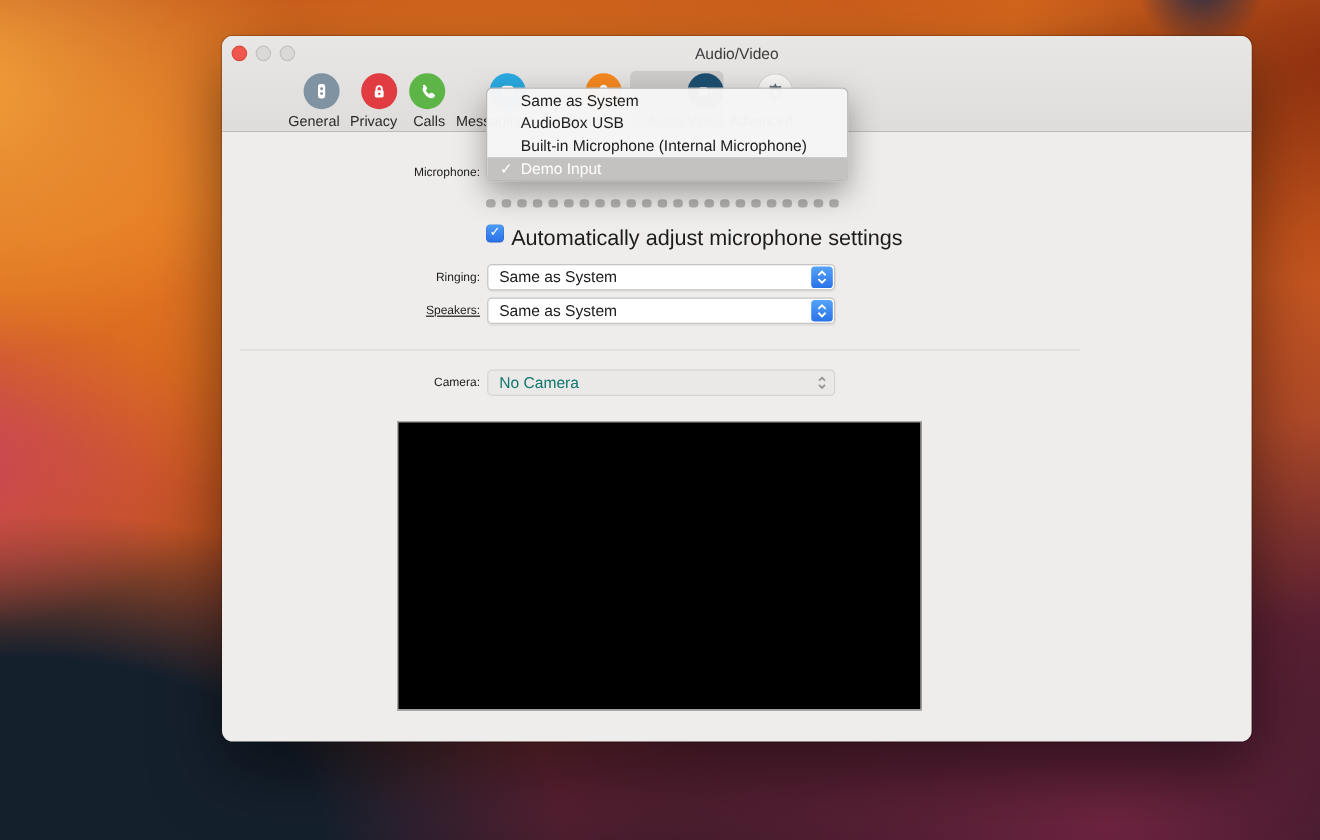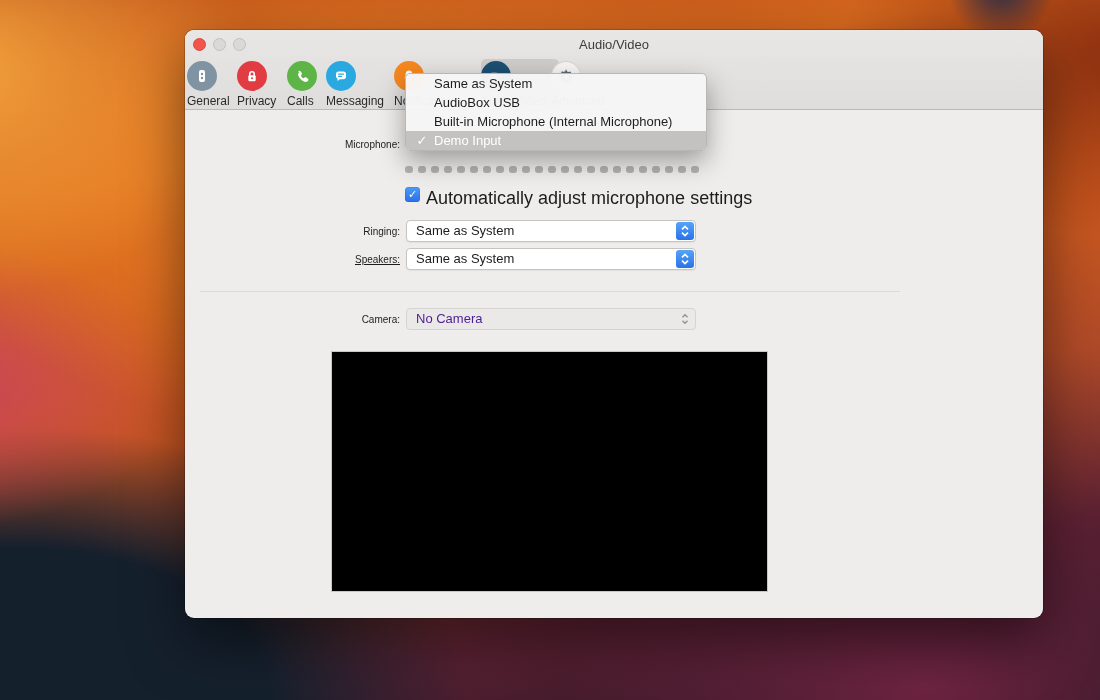--- a/index.html
+++ b/index.html
@@ -31,37 +31,37 @@
   .window-title { position:absolute; left:0; right:0; top:7px; text-align:center;
     font-size:13px; color:#3c3c3c; }
   .tl { position:absolute; top:8px; width:13px; height:13px; border-radius:50%; }
   .tl.close { left:8px;  background:#f0564c; border:1px solid #dd4a40; }
   .tl.min   { left:28px; background:#dbd9d8; border:1px solid #c3c1c0; }
   .tl.zoom  { left:48px; background:#dbd9d8; border:1px solid #c3c1c0; }
 
   
   .toolbar { position:absolute; left:0; top:28px; right:0; height:52px; }
   .titem { position:absolute; top:1px; display:flex; flex-direction:column;
-    align-items:flex-start; padding-top:2px; height:48px; border-radius:5px; }
+    align-items:flex-end; padding-top:2px; height:48px; border-radius:5px;margin-left:44px; }
   .titem.selected { background:#cfcdcb; }
   .ticon { width:30px; height:30px; border-radius:50%; display:flex;
     align-items:center; justify-content:center; flex:0 0 auto; }
   .tlabel { font-size:12px; color:#2a2a2a; margin-top:3px; white-space:nowrap; }
 
   
   .flabel { position:absolute; left:0; width:215px; text-align:right;
     font-size:10px; color:#1c1c1c; line-height:17px; }
   .select { position:absolute; left:221px; width:290px; height:22px;
     background:#fff; border:1px solid #c6c4c3; border-radius:4px;
     font-size:13px; color:#1c1c1c; line-height:20px; padding-left:9px;
     box-shadow:0 1px 1px rgba(0,0,0,.05); }
   .stepper { position:absolute; right:1px; top:1px; width:18px; height:18px;
     border-radius:3px; background:linear-gradient(#55a4f8,#2a72e8);
     display:flex; align-items:center; justify-content:center; }
-  .select.disabled { background:#ebe9e8; border-color:#d6d4d3; color:#4c1d95;
+  .select.disabled { background:#ebe9e8; border-color:#d6d4d3; color:#0f766e;
     box-shadow:none; }
   .stepper.plain { background:transparent; }
 
   .meter { position:absolute; left:220px; top:136px; display:flex; gap:5px; }
   .meter .seg { width:8px; height:7px; border-radius:3px; background:#b3b1b0; }
 
   .checkbox { position:absolute; left:220px; top:157px; width:15px; height:15px;
     border-radius:3.5px; background:linear-gradient(#4c9bf6,#2b70e8);
     color:#fff; font-size:11px; line-height:15px; text-align:center;
     box-shadow:inset 0 0 0 .5px rgba(0,0,0,.15); }

